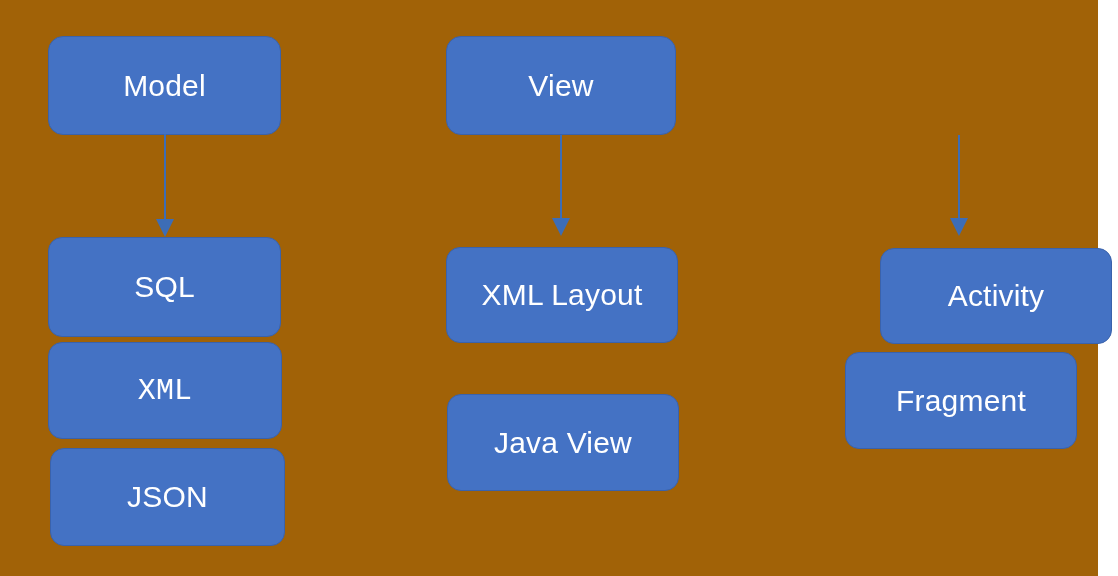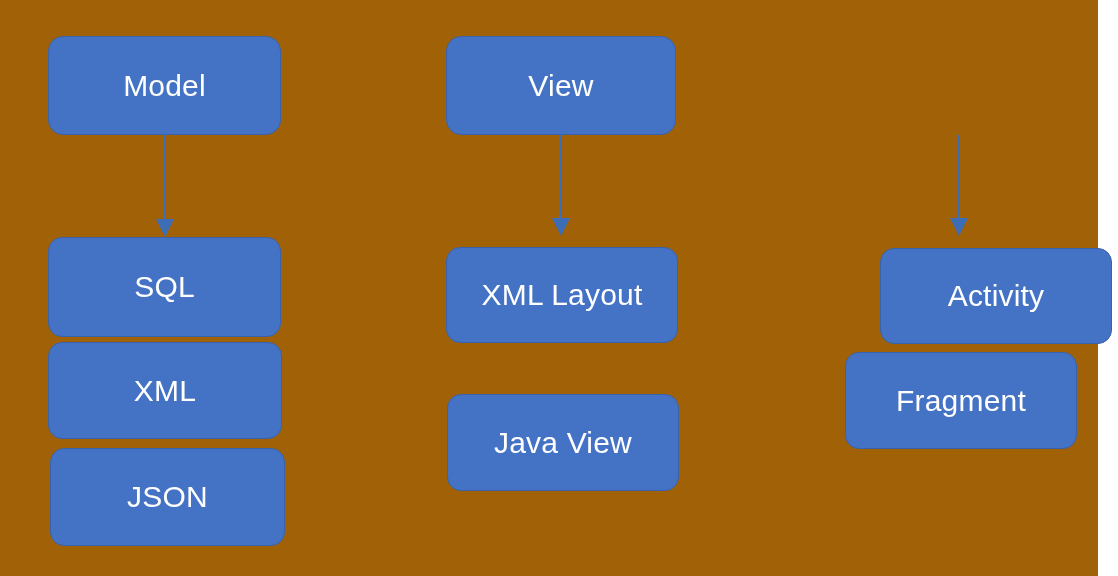--- a/index.html
+++ b/index.html
@@ -56,21 +56,21 @@
     stroke-width: 2;
   }
   .connector polygon {
     fill: #3D6DB6;
   }
 
   
   #node-model       { left: 48px;  top: 36px;  width: 233px; height: 99px; }
   #arrow-model      { left: 140px; top: 134px; width: 50px;  height: 104px; }
   #node-sql         { left: 48px;  top: 237px; width: 233px; height: 100px; }
-  #node-xml         { left: 48px;  top: 342px; width: 234px; height: 97px;  }
+  #node-xml         { left: 48px;  top: 342px; width: 234px; height: 97px; font-family: Liberation Mono, monospace;  }
   #node-json        { left: 50px;  top: 448px; width: 235px; height: 98px;  }
 
   
   #node-view        { left: 446px; top: 36px;  width: 230px; height: 99px; }
   #arrow-view       { left: 536px; top: 135px; width: 50px;  height: 102px; }
   #node-xml-layout  { left: 446px; top: 247px; width: 232px; height: 96px; }
   #node-java-view   { left: 447px; top: 354px; width: 232px; height: 97px; margin-top: 40px; }
 
   
   #node-controller  { left: 844px; top: 36px;  width: 230px; height: 99px; }

